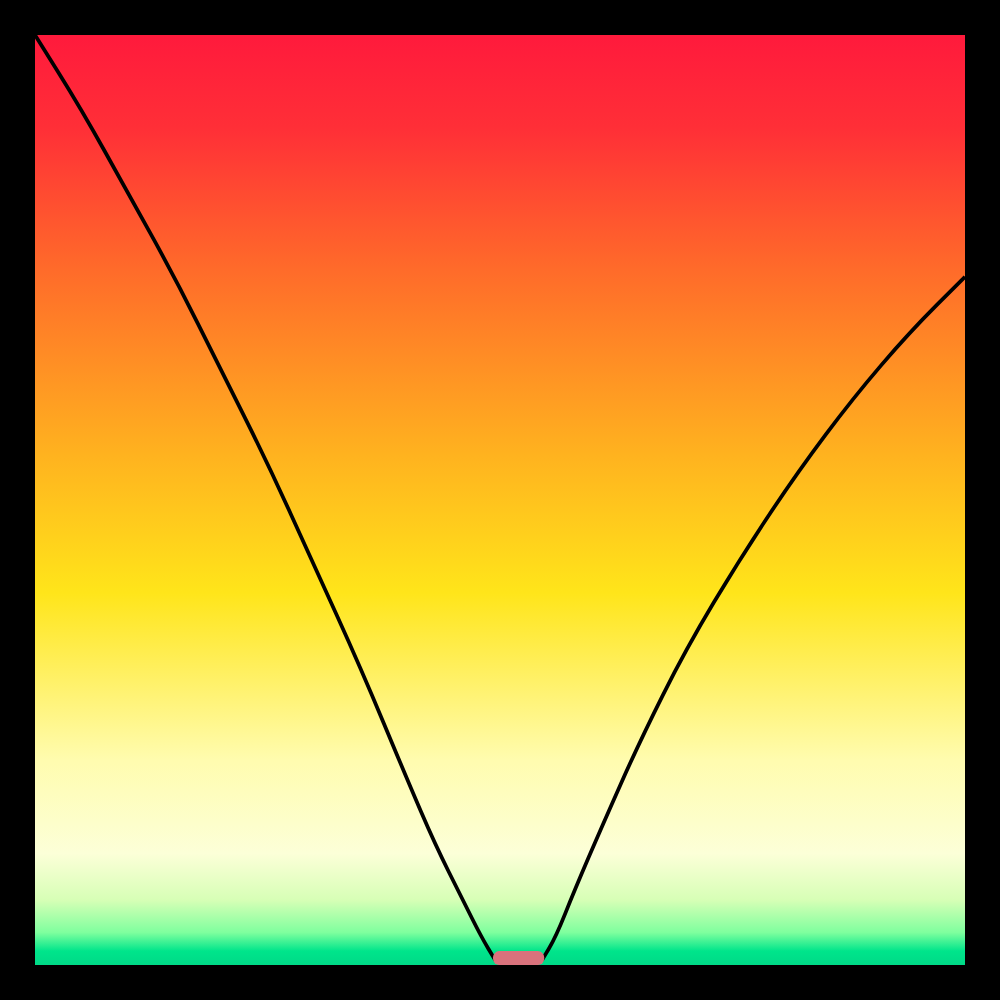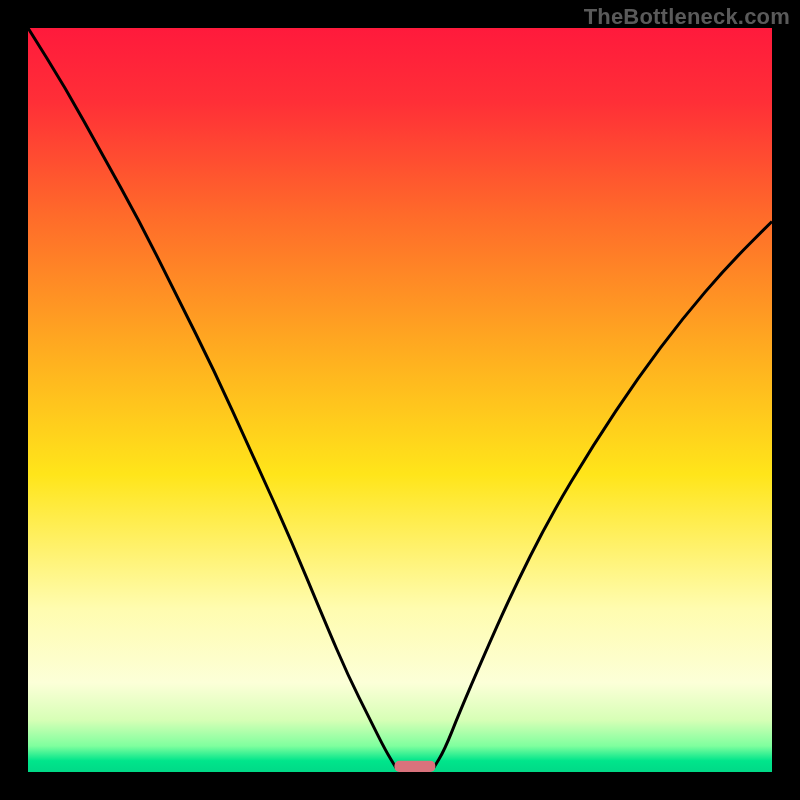--- a/index.html
+++ b/index.html
@@ -33,21 +33,20 @@
     font-weight: 600;
     letter-spacing: 0.2px;
     user-select: none;
   }
   svg { display: block; }
 </style>
 </head>
 <body>
 
 <div class="frame">
-  <div class="watermark">TheBottleneck.com</div>
 
   <div class="plot">
     <svg id="chart-svg" width="744" height="744" viewBox="0 0 744 744">
       <defs>
         <linearGradient id="bg-grad" x1="0" y1="0" x2="0" y2="1">
             <stop offset="0%" stop-color="#ff1a3c"></stop>
             <stop offset="10%" stop-color="#ff2f37"></stop>
             <stop offset="25%" stop-color="#ff6a2a"></stop>
             <stop offset="45%" stop-color="#ffb21f"></stop>
             <stop offset="60%" stop-color="#ffe51a"></stop>

